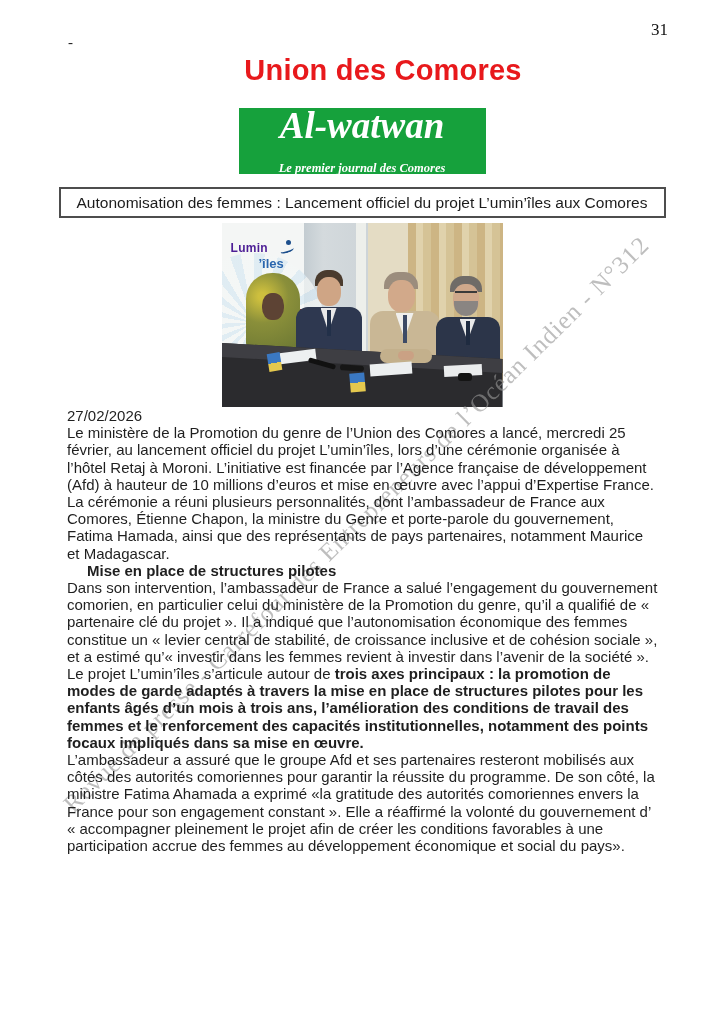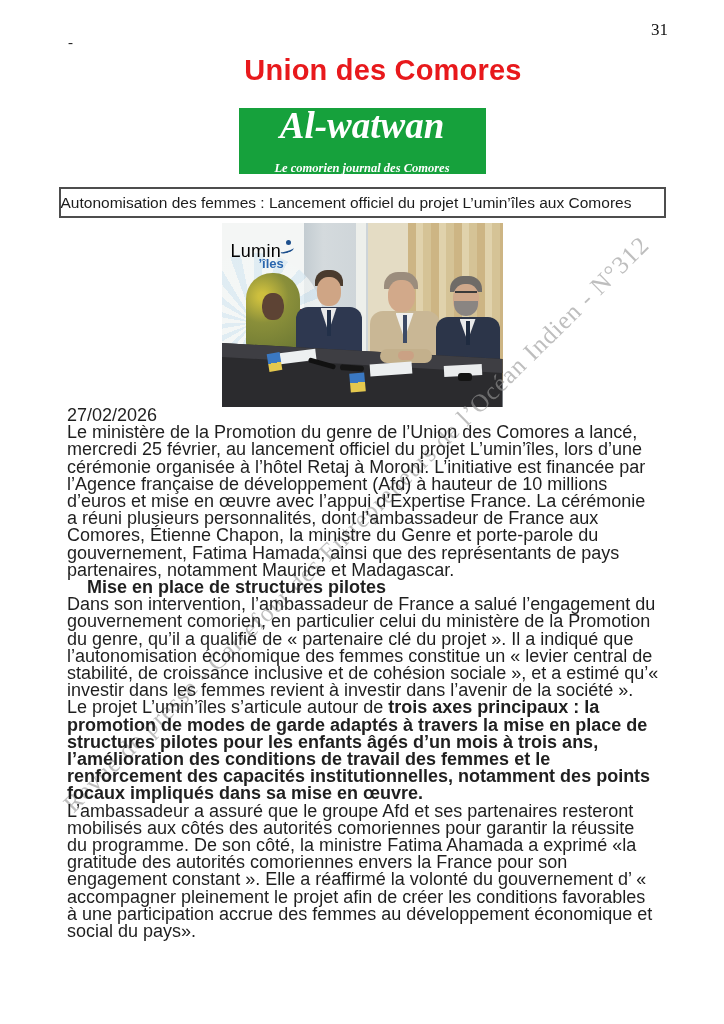--- a/index.html
+++ b/index.html
@@ -44,36 +44,36 @@
     font-family:"Liberation Serif", serif;
     font-style:italic;font-weight:bold;
     font-size:12.5px;line-height:15px;color:#ffffff;
   }
   
   .headline-box{
     position:relative;z-index:4;
     width:603px;margin:13px auto 0 auto;
     border:2px solid #4d4d4d;
     background:#fff;
-    text-align:left;
+    text-align:center;
     font-size:15.5px;line-height:27px;color:#1c1c1c;
   }
   
   .photo{
     position:relative;z-index:1;
     width:281px;height:184px;
     margin:5px auto 0 auto;
     background:#ccd3d6;
     overflow:hidden;
   }
   .photo *{position:absolute;}
   .ph-banner{left:0;top:0;width:82px;height:140px;background:#f4f6f5;}
   .ph-burst{left:-38px;top:30px;width:140px;height:140px;border-radius:50%;
     background:repeating-conic-gradient(#d9e9f2 0 9deg,#f4f7f6 9deg 20deg);opacity:.75;}
-  .ph-banner-w1{left:9px;top:18px;font-weight:normal;font-size:18px;color:#000000;letter-spacing:.3px;}
+  .ph-banner-w1{left:9px;top:18px;font-weight:bold;font-size:12px;color:#4c1d95;letter-spacing:.3px;}
   .ph-banner-w2{left:37px;top:33px;font-weight:bold;font-size:13px;color:#2a66ae;}
   .ph-runner-dot{left:64px;top:17px;width:5px;height:5px;border-radius:50%;background:#1d4f8c;}
   .ph-runner-swoosh{left:58px;top:24px;width:14px;height:4px;border-radius:50%;
     border-bottom:2px solid #1d4f8c;transform:rotate(-18deg);}
   .ph-wall{left:82px;top:0;width:64px;height:145px;
     background:linear-gradient(90deg,#c3ccd1 0,#d4dadd 30%,#cdd4d8 100%);}
   .ph-frame{left:134px;top:0;width:10px;height:145px;background:#edefeb;}
   .ph-window{left:146px;top:0;width:40px;height:150px;background:#e4dcc4;}
   .ph-curtain{left:186px;top:0;width:95px;height:160px;
     background:repeating-linear-gradient(90deg,#cdb584 0 8px,#e0d2ac 8px 15px,#d5c396 15px 23px);}
@@ -118,21 +118,21 @@
   .ph-paper3{left:222px;top:142px;width:38px;height:11px;background:#eaeced;transform:rotate(-3deg);}
   .ph-mic1{left:86px;top:138px;width:28px;height:5px;border-radius:3px;background:#111;transform:rotate(16deg);}
   .ph-mic2{left:118px;top:142px;width:24px;height:6px;border-radius:3px;background:#161616;transform:rotate(4deg);}
   .ph-card1{left:46px;top:130px;width:13px;height:18px;background:linear-gradient(#3a78c2 55%,#e4c84e 55%);transform:rotate(-9deg);}
   .ph-card2{left:128px;top:150px;width:15px;height:19px;background:linear-gradient(#3a78c2 50%,#e4c84e 50%);transform:rotate(-5deg);}
   .ph-phone{left:236px;top:150px;width:14px;height:8px;border-radius:3px;background:#141414;}
   
   .article{
     position:relative;z-index:3;
     width:592px;margin:0 15px 0 67px;
-    font-size:18px;line-height:17.2px;color:#1f1f1f;
+    font-size:15px;line-height:17.2px;color:#1f1f1f;
   }
   .article p{margin:0;}
   .date{margin-top:-8px;}
   .intro{margin-top:14px;font-weight:bold;}
   .intro .red{color:#e0231f;}
   .p1{margin-top:15px;}
   .subheading{margin-top:17px;font-weight:bold;padding-left:20px;}
   .p2{margin-top:14px;}
   .p3{margin-top:24px;}
   .p3 .b{font-weight:bold;}
@@ -156,21 +156,21 @@
 
 <div class="page">
 
   <span class="dash">-</span>
   <span class="pagenum">31</span>
 
   <div class="doc-title">Union des Comores</div>
 
   <div class="logo">
     <div class="logo-name">Al-watwan</div>
-    <div class="logo-tagline">Le comorien journal des Comores</div>
+    <div class="logo-tagline">Le premier journal des Comores</div>
   </div>
 
   <div class="headline-box">Autonomisation des femmes : Lancement officiel du projet L’umin’îles aux Comores</div>
 
   <div class="photo">
     <div class="ph-wall"></div>
     <div class="ph-frame"></div>
     <div class="ph-window"></div>
     <div class="ph-curtain"></div>
     <div class="ph-banner"></div>

